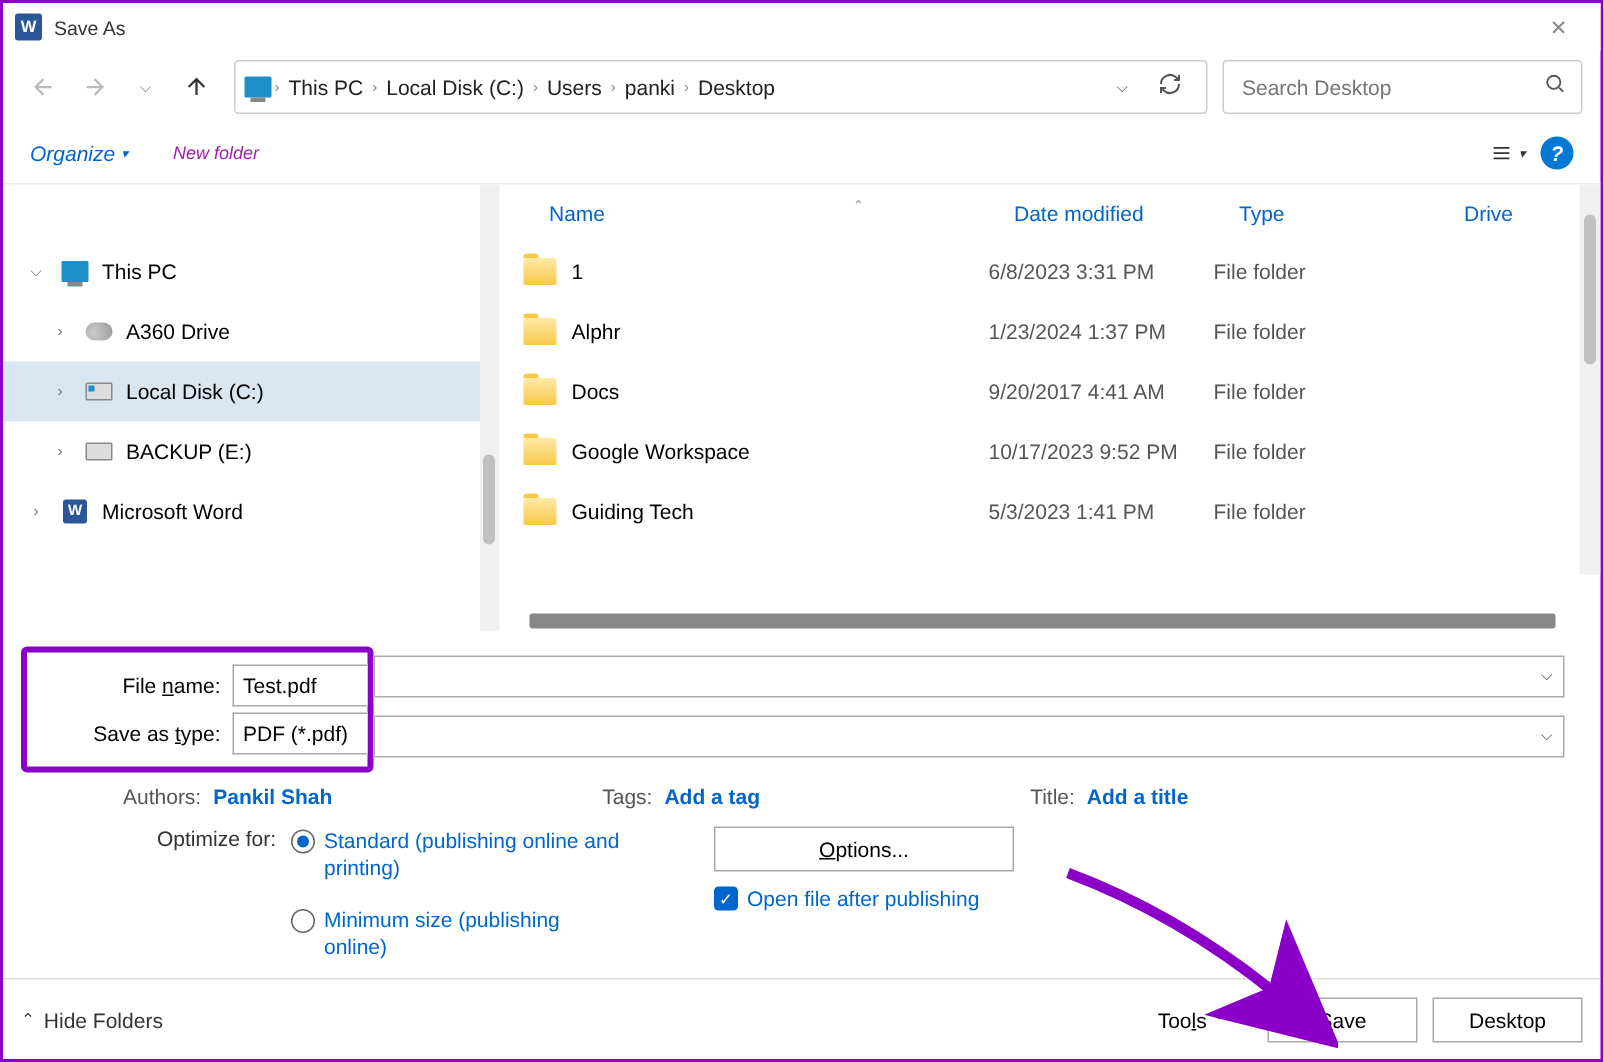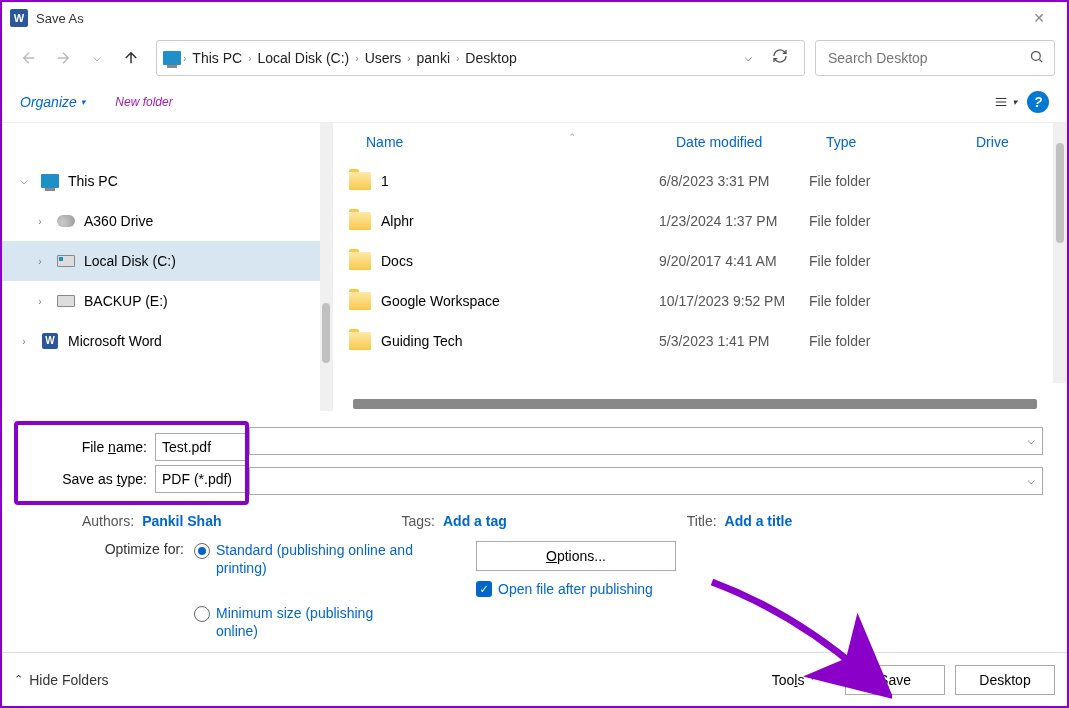--- a/index.html
+++ b/index.html
@@ -61,21 +61,21 @@
 .field-input { height: 28px; border: 1px solid #aaa; font-size: 14px; padding: 0 6px; background: #fff; }
 .field-wide { flex: 1; margin-right: 12px; position: relative; }
 .field-wide select, .field-wide .combo { width: 100%; height: 28px; border: 1px solid #aaa; font-size: 14px; padding: 0 6px; background: #fff; appearance: none; }
 .field-wide .combo-arrow { position: absolute; right: 8px; top: 8px; font-size: 10px; color: #555; pointer-events: none; }
 .meta-row { display: flex; padding: 8px 0 6px 0; font-size: 14px; }
 .meta-row .meta-item { display: flex; gap: 8px; margin-right: 180px; }
 .meta-row .meta-label { color: #555; text-align: right; }
 .meta-row .meta-value { color: #0066cc; cursor: pointer; font-weight: bold; }
 .optimize-row { display: flex; align-items: flex-start; padding: 6px 0; font-size: 14px; }
 .optimize-label { width: 180px; text-align: right; padding-right: 10px; color: #333; }
-.optimize-options { display: flex; flex-direction: column; gap: 26px; }
+.optimize-options { display: flex; flex-direction: column; gap: 16px; }
 .radio-row { display: flex; align-items: flex-start; gap: 6px; }
 .radio-row .radio { width: 16px; height: 16px; border: 1px solid #666; border-radius: 50%; display: inline-flex; align-items: center; justify-content: center; margin-top: 2px; }
 .radio-row .radio.checked::after { content: ""; width: 8px; height: 8px; background: #0066cc; border-radius: 50%; }
 .radio-row .radio-label { color: #0066cc; max-width: 200px; line-height: 1.3; }
 .right-options { margin-left: 60px; display: flex; flex-direction: column; gap: 10px; align-items: flex-start; }
 .options-btn { width: 200px; height: 30px; border: 1px solid #aaa; background: #fff; font-size: 14px; cursor: pointer; }
 .open-after { display: flex; align-items: center; gap: 6px; color: #0066cc; font-size: 14px; }
 .checkbox { width: 16px; height: 16px; background: #0066cc; border-radius: 3px; display: inline-flex; align-items: center; justify-content: center; color: #fff; font-size: 11px; }
 .footer { height: 54px; border-top: 1px solid #ddd; display: flex; align-items: center; padding: 0 12px; }
 .hide-folders { display: inline-flex; align-items: center; gap: 6px; font-size: 14px; cursor: pointer; color: #333; }

